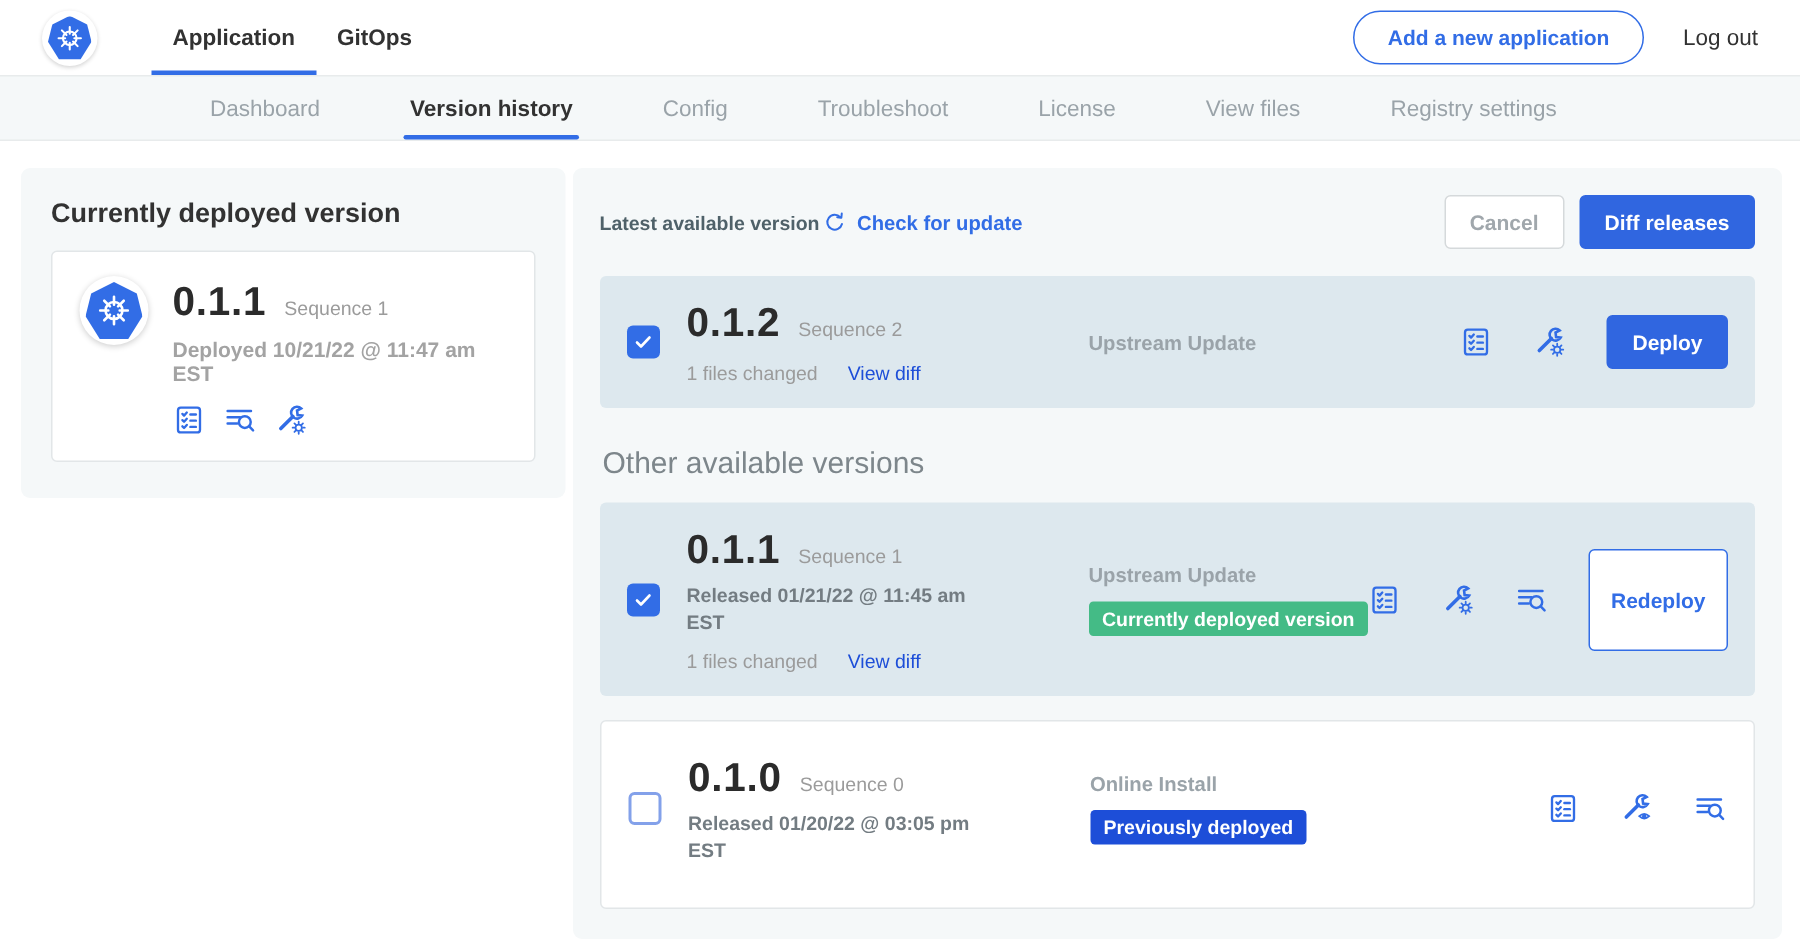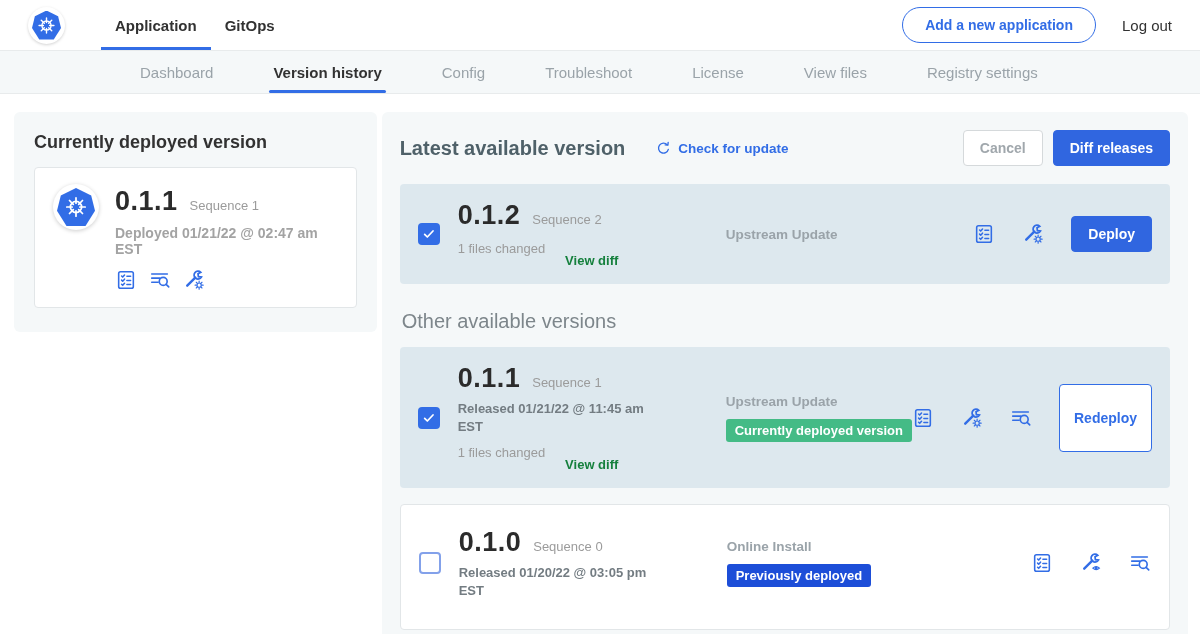--- a/index.html
+++ b/index.html
@@ -36,40 +36,40 @@
   .ver-num { font-size:27px; font-weight:800; color:#2b2b2b; letter-spacing:.5px; }
   .seq { font-size:13px; color:#9b9b9b; }
   .dep-date { font-size:14px; color:#a3a3a3; font-weight:600; margin-top:8px; }
   .icon-row { display:flex; align-items:center; gap:12px; margin-top:12px; }
   .act-icon { width:22px; height:22px; cursor:pointer; display:inline-flex; }
   .act-icon svg { width:100%; height:100%; }
 
   
   .right-panel { flex:1; background:#f5f8f9; border-radius:6px; padding:18px 18px 20px 18px; }
   .panel-head { display:flex; align-items:center; margin-bottom:18px; }
-  .panel-title { font-size:20px; font-weight:700; color:#4f6169; margin-right:30px; white-space:nowrap; }
+  .panel-title { font-size:13px; font-weight:700; color:#4f6169; margin-right:2px; white-space:nowrap; }
   .head-link { display:inline-flex; align-items:center; gap:6px; color:#326de6; font-size:13.5px; font-weight:700; cursor:pointer; margin-right:26px; white-space:nowrap; }
   .head-link svg { width:17px; height:17px; }
   .head-actions { margin-left:auto; display:flex; gap:10px; }
   .btn { font-family:inherit; font-size:14px; font-weight:700; border-radius:4px; padding:9px 16px; cursor:pointer; }
   .btn-cancel { background:#fff; border:1px solid #d5d9db; color:#a0a7ac; }
   .btn-primary { background:#3066e0; border:1px solid #3066e0; color:#fff; }
   .btn-outline { background:#fff; border:1px solid #326de6; color:#326de6; padding:25px 14px; }
 
   .version-row { border-radius:4px; padding:16px 18px; display:flex; align-items:center; }
   .version-row.highlight { background:#dde8ee; }
   .version-row.plain { background:#fff; border:1px solid #e2e6e8; }
   .row-check { flex:0 0 auto; margin-right:18px; }
   .checkbox { width:22px; height:22px; border-radius:4px; cursor:pointer; display:flex; align-items:center; justify-content:center; }
   .checkbox.checked { background:#326de6; }
   .checkbox.unchecked { background:#fff; border:2px solid #83a1ea; }
   .row-info { flex:0 0 212px; }
   .released { font-size:13px; font-weight:700; color:#737c82; margin-top:6px; line-height:1.35; max-width:195px; }
   .files-line { margin-top:10px; font-size:13px; color:#9b9b9b; display:flex; gap:20px; }
-  .view-diff { color:#15803d; font-weight:700; cursor:pointer;margin-top:12px; }
+  .view-diff { color:#1d4ed8; font-weight:400; cursor:pointer; }
   .row-mid { flex:1 1 auto; padding-left:56px; }
   .source-label { font-size:13.5px; font-weight:700; color:#9aa3a9; }
   .row-badge { display:inline-block; margin-top:10px; font-size:13px; font-weight:700; color:#fff; padding:4px 9px; border-radius:3px; white-space:nowrap; }
   .row-actions { display:flex; align-items:center; gap:27px; margin-left:auto; }
   .other-title { font-size:20px; color:#7d868b; margin:26px 0 14px 2px; }
   .gap-block { height:16px; }
 </style>
 </head>
 <body>
 
@@ -176,21 +176,21 @@
             <svg viewBox="0 0 24 24" width="26" height="26">
               <use href="#i-wheel"></use>
             </svg>
           </div>
       </div>
       <div class="dep-info">
         <div class="ver-line">
           <span class="ver-num">0.1.1</span>
           <span class="seq">Sequence 1</span>
         </div>
-        <div class="dep-date">Deployed 01/21/22 @ 02:47 am EST</div>
+        <div class="dep-date">Deployed 10/21/22 @ 11:47 am EST</div>
         <div class="icon-row">
           <span class="act-icon">
               <svg viewBox="0 0 24 24">
                 <use href="#i-checklist"></use>
               </svg>
             </span>
           <span class="act-icon">
               <svg viewBox="0 0 24 24">
                 <use href="#i-preflight"></use>
               </svg>

